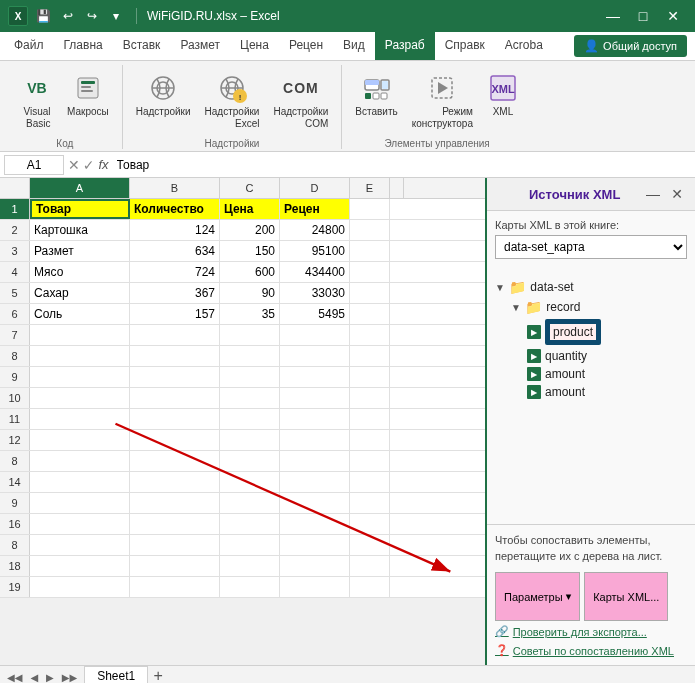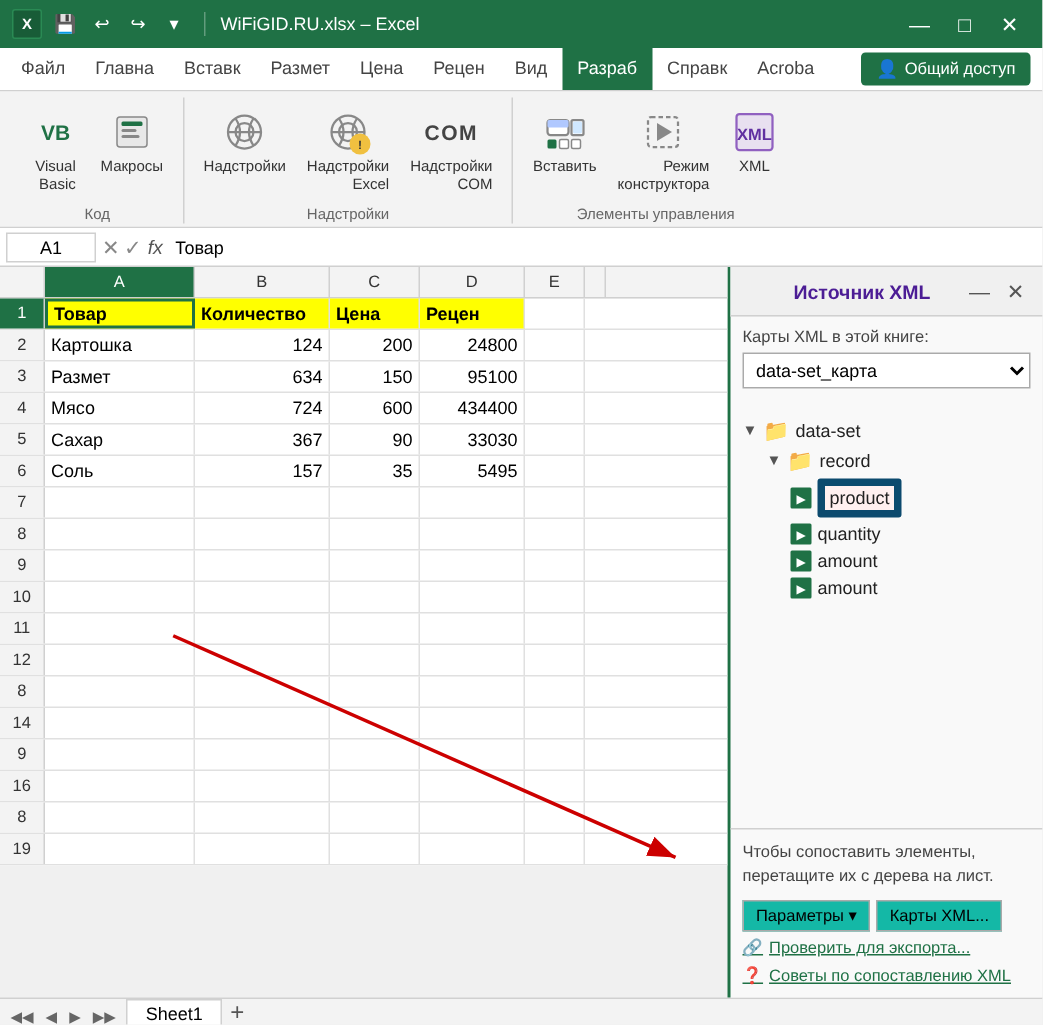--- a/index.html
+++ b/index.html
@@ -68,21 +68,21 @@
     .xml-label { font-size: 11px; color: #444; margin-bottom: 4px; }
     .xml-dropdown { width: 100%; border: 1px solid #aaa; padding: 3px 4px; font-size: 12px; background: white; margin-bottom: 8px; }
     .xml-tree { font-size: 12px; color: #222; }
     .xml-tree-item { display: flex; align-items: center; gap: 4px; padding: 2px 0; }
     .xml-tree-item.indent1 { padding-left: 16px; }
     .xml-tree-item.indent2 { padding-left: 32px; }
     .xml-field-highlighted { background: #fff0f0; border: 5px solid #0c4a6e; padding: 1px 3px; border-radius: 2px; }
     .xml-footer { padding: 8px; border-top: 1px solid #d0d0d0; font-size: 11px; color: #444; }
     .xml-footer-text { margin-bottom: 8px; line-height: 1.4; }
     .xml-footer-btns { display: flex; gap: 4px; margin-bottom: 4px; }
-    .xml-footer-btn { border: 1px solid #aaa; background: #14b8a6; padding: 3px 8px; font-size: 11px; cursor: pointer; display: flex; align-items: center; gap: 3px; }
+    .xml-footer-btn { border: 1px solid #aaa; background: #f9a8d4; padding: 17px 8px; font-size: 11px; cursor: pointer; display: flex; align-items: center; gap: 3px; }
     .xml-link { color: #1f7145; text-decoration: underline; cursor: pointer; font-size: 11px; display: flex; align-items: center; gap: 4px; margin-top: 4px; }
 
     
     .spreadsheet-wrapper { position: relative; flex: 1; overflow: hidden; }
     .arrow-svg { position: absolute; top: 0; left: 0; pointer-events: none; width: 100%; height: 100%; }
     .sheet-tab { padding: 2px 12px; background: white; border: 1px solid #d0d0d0; border-bottom: none; font-size: 12px; cursor: pointer; }
     .sheet-tab.active { background: white; border-bottom: 1px solid white; font-weight: 500; }
     .add-sheet-btn { width: 20px; height: 20px; display: flex; align-items: center; justify-content: center; cursor: pointer; font-size: 16px; color: #555; }
 
     
@@ -413,20 +413,29 @@
           <div class="data-row">
       <div class="row-num">8</div>
       <div class="cell" style="width:100px;min-width:100px;"></div>
       <div class="cell" style="width:90px;min-width:90px;"></div>
       <div class="cell" style="width:60px;min-width:60px;"></div>
       <div class="cell" style="width:70px;min-width:70px;"></div>
       <div class="cell" style="width:40px;min-width:40px;"></div>
       <div style="width:14px;min-width:14px;"></div>
     </div>
           <div class="data-row">
+      <div class="row-num">18</div>
+      <div class="cell" style="width:100px;min-width:100px;"></div>
+      <div class="cell" style="width:90px;min-width:90px;"></div>
+      <div class="cell" style="width:60px;min-width:60px;"></div>
+      <div class="cell" style="width:70px;min-width:70px;"></div>
+      <div class="cell" style="width:40px;min-width:40px;"></div>
+      <div style="width:14px;min-width:14px;"></div>
+    </div>
+          <div class="data-row">
       <div class="row-num">19</div>
       <div class="cell" style="width:100px;min-width:100px;"></div>
       <div class="cell" style="width:90px;min-width:90px;"></div>
       <div class="cell" style="width:60px;min-width:60px;"></div>
       <div class="cell" style="width:70px;min-width:70px;"></div>
       <div class="cell" style="width:40px;min-width:40px;"></div>
       <div style="width:14px;min-width:14px;"></div>
     </div>
         </div>
     </div>

